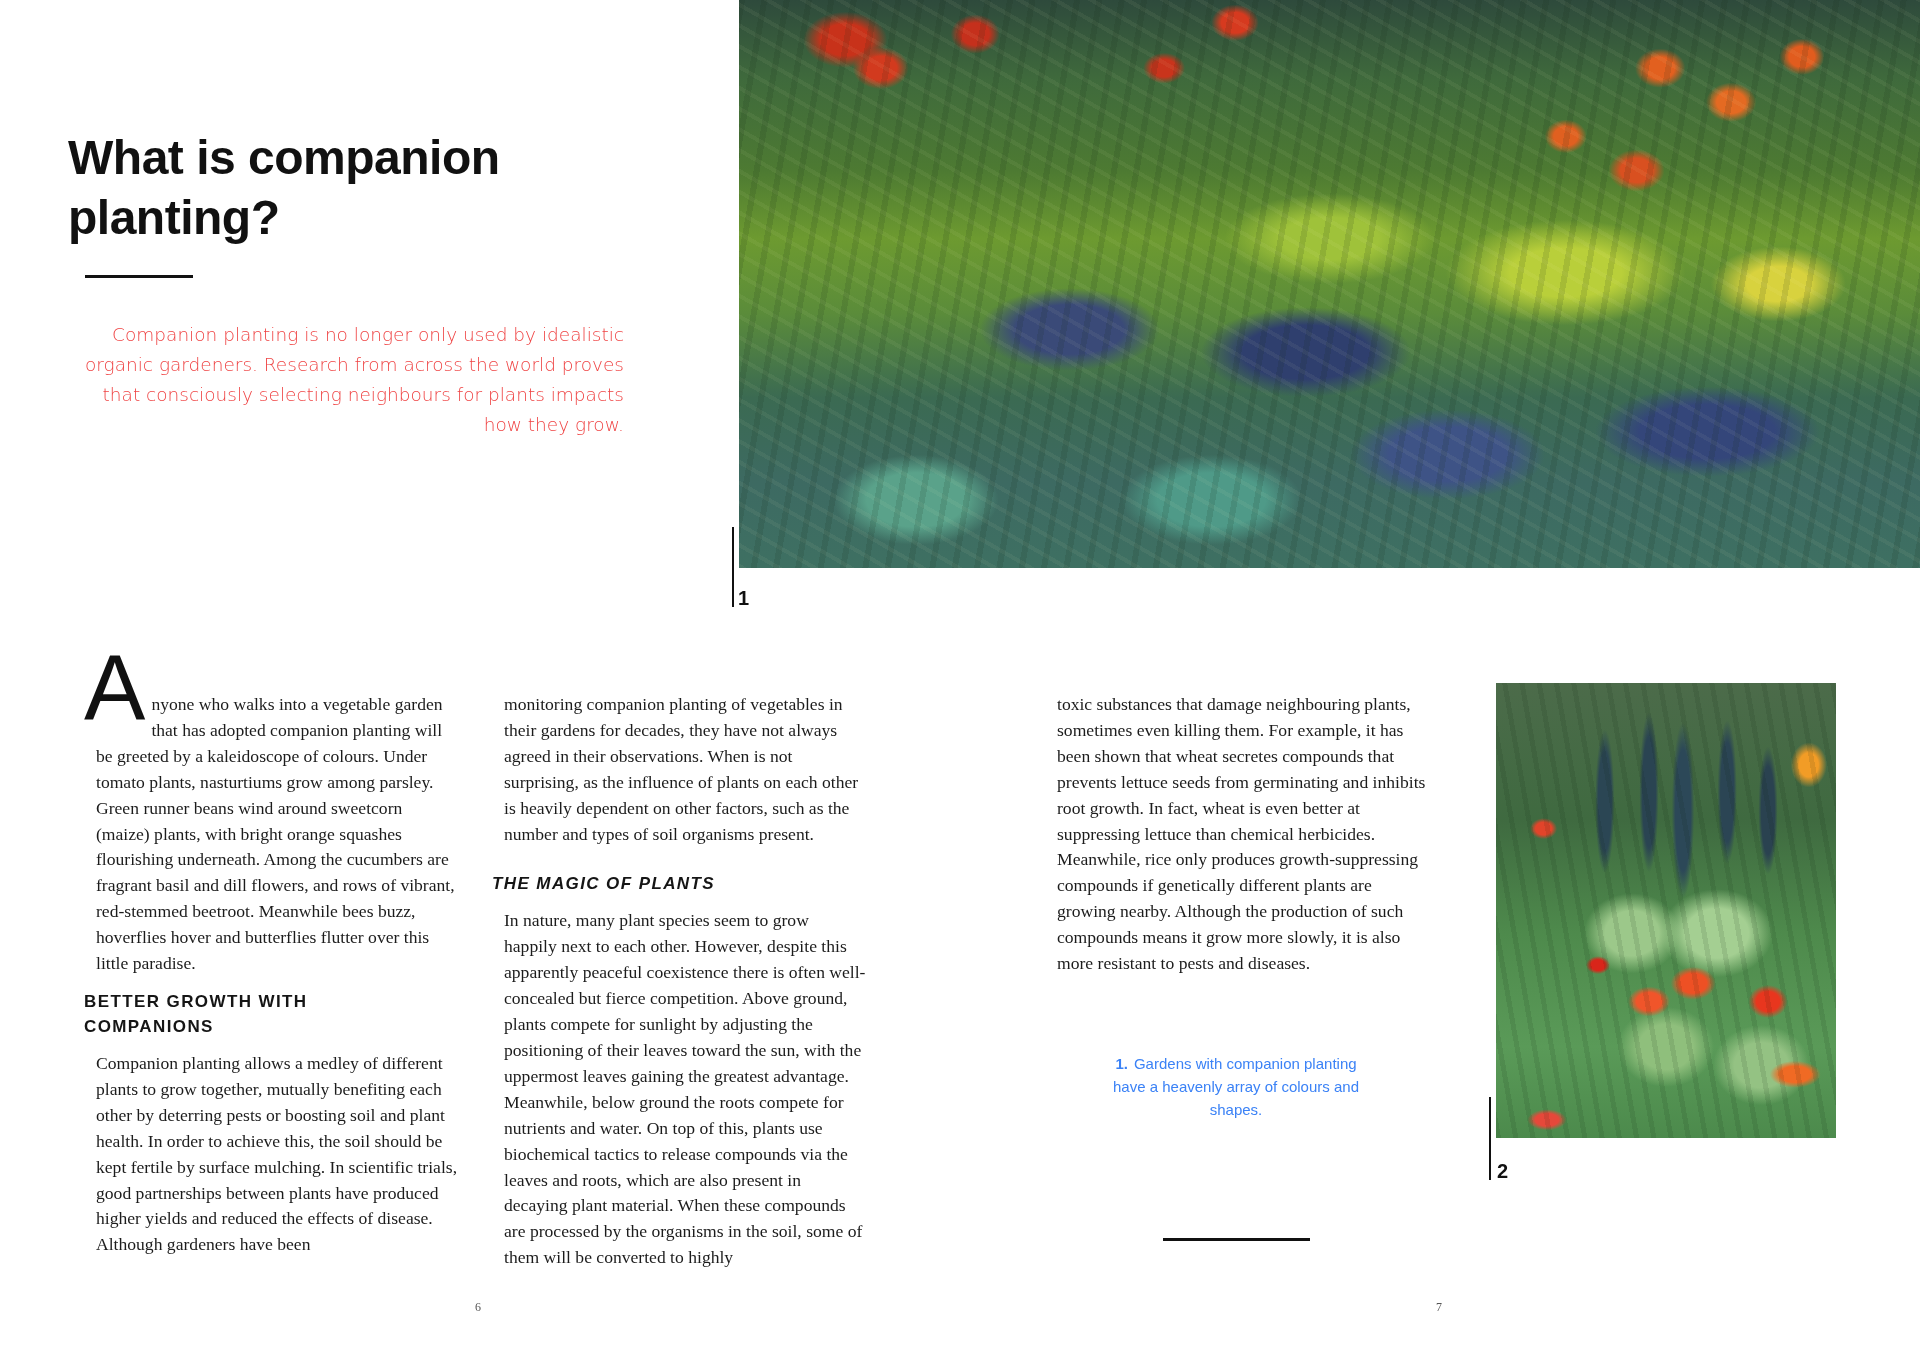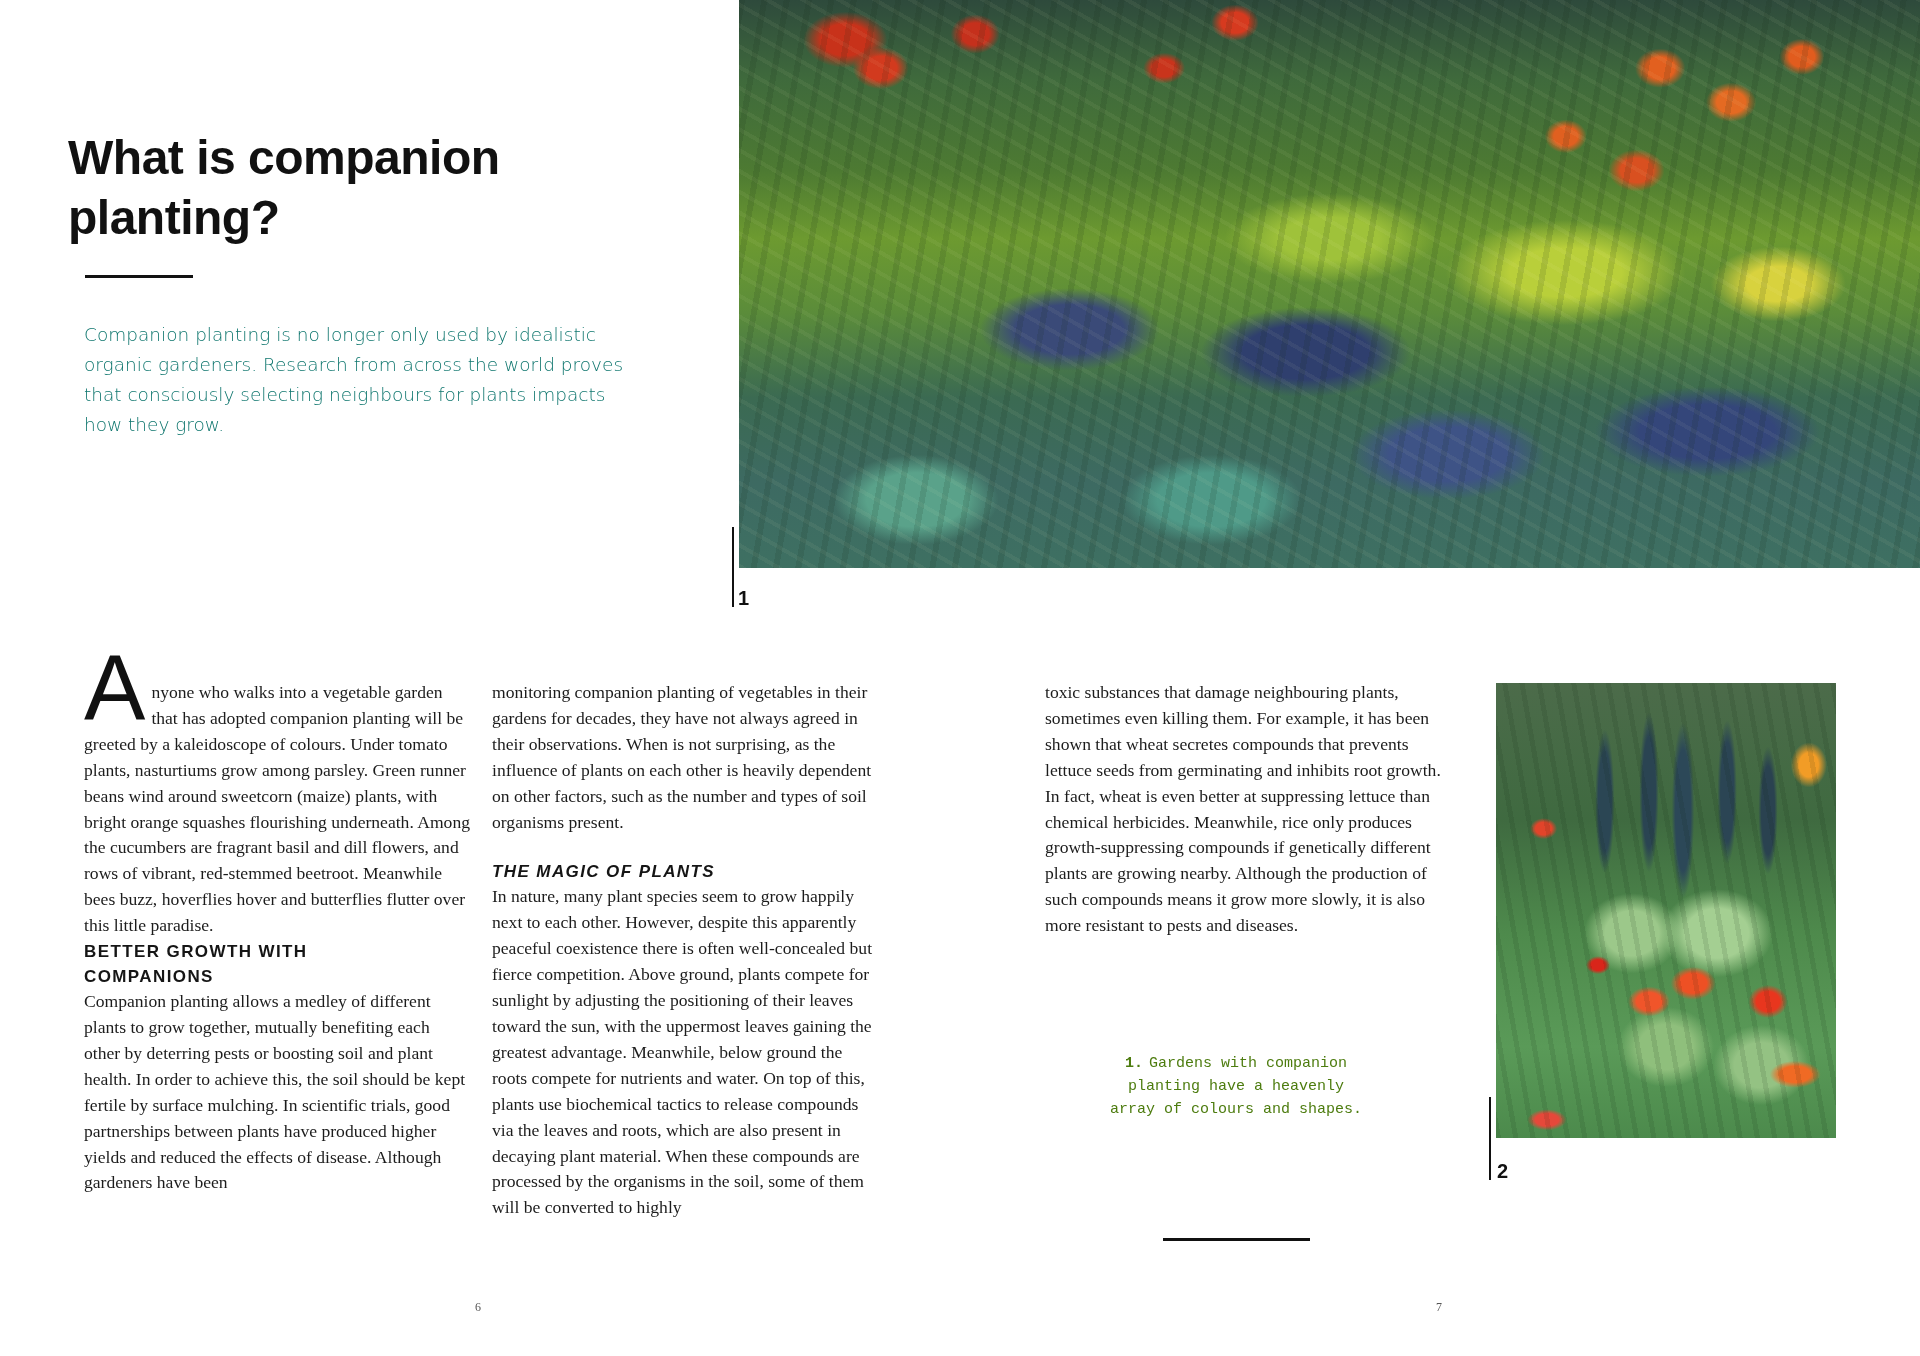--- a/index.html
+++ b/index.html
@@ -10,29 +10,29 @@
   .headline {
     left: 68px; top: 128px; width: 560px;
     font-family: "Liberation Sans", "DejaVu Sans", sans-serif;
     font-weight: 700; font-size: 48px; line-height: 60px; letter-spacing: -0.5px; color: #111;
     margin: 0;
   }
   .headline-rule { left: 85px; top: 275px; width: 108px; height: 3px; background: #111; }
   .intro {
     left: 84px; top: 320px; width: 540px;
     font-family: "DejaVu Sans", "Liberation Sans", sans-serif;
-    font-size: 18.5px; line-height: 30px; color: #0f766e; margin: 0; font-weight: 300;
+    font-size: 18.5px; line-height: 30px; color: #ef4444; margin: 0; font-weight: 300; text-align: right;
   }
 
   
   .col {
     font-family: "Liberation Serif", "DejaVu Serif", serif;
     font-size: 17.6px; line-height: 25.9px; color: #1c1c1c;
   }
-  .col p { margin: 0; }
+  .col p { margin: 12px; }
   .col-1 { left: 84px; top: 680px; width: 386px; }
   .col-2 { left: 492px; top: 680px; width: 386px; }
   .col-3 { left: 1045px; top: 680px; width: 400px; }
 
   .dropcap {
     float: left;
     font-family: "Liberation Sans", "DejaVu Sans", sans-serif;
     font-weight: 400; font-size: 92px; line-height: 70px;
     margin: -27px 6px 0 0; padding-top: 0; color: #111;
     height: 68px;
@@ -111,22 +111,22 @@
     font-family: "Liberation Sans", "DejaVu Sans", sans-serif;
     font-weight: 700; font-size: 20px; line-height: 20px; color: #111;
   }
   .fig-num-1 { left: 738px; top: 588px; }
   .fig-line-2 { left: 1489px; top: 1097px; height: 83px; }
   .fig-num-2 { left: 1497px; top: 1161px; }
 
   
   .captions {
     left: 1106px; top: 1052px; width: 260px; text-align: center;
-    font-family: Liberation Mono, monospace;
-    font-size: 15px; line-height: 23px; color: #4d7c0f;
+    font-family: Liberation Sans, sans-serif;
+    font-size: 15px; line-height: 23px; color: #3b82f6;
   }
   .captions p { margin: 0 0 10px 0; }
   .cap-num { font-weight: 700; margin-right: 6px; }
   .caption-rule { left: 1163px; top: 1238px; width: 147px; height: 3px; background: #111; }
 
   
   .page-num {
     font-family: "Liberation Serif", "DejaVu Serif", serif;
     font-size: 12px; color: #555;
   }

